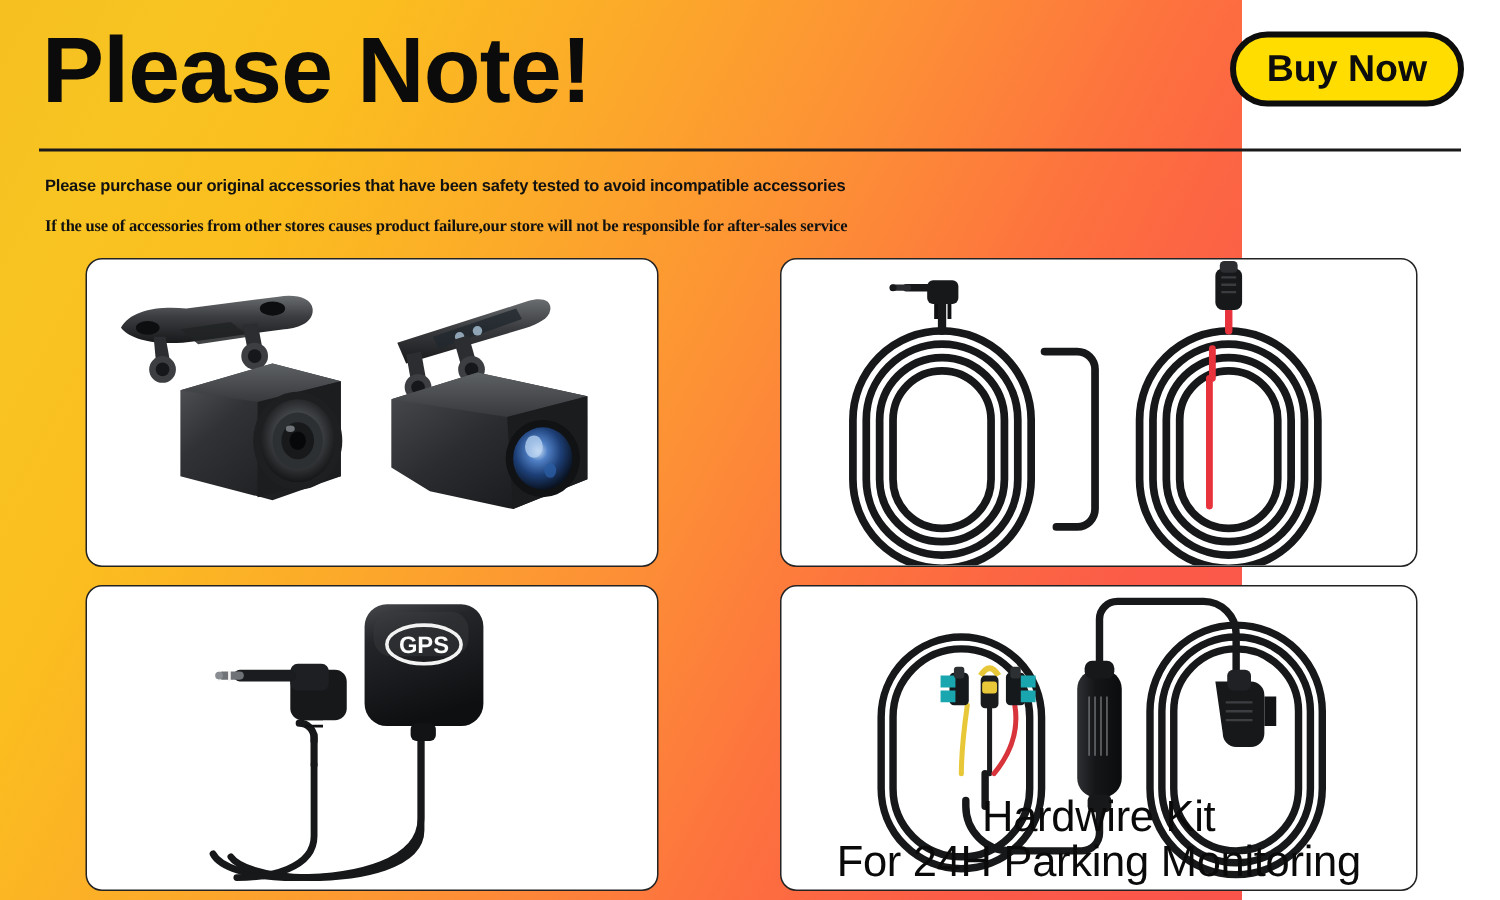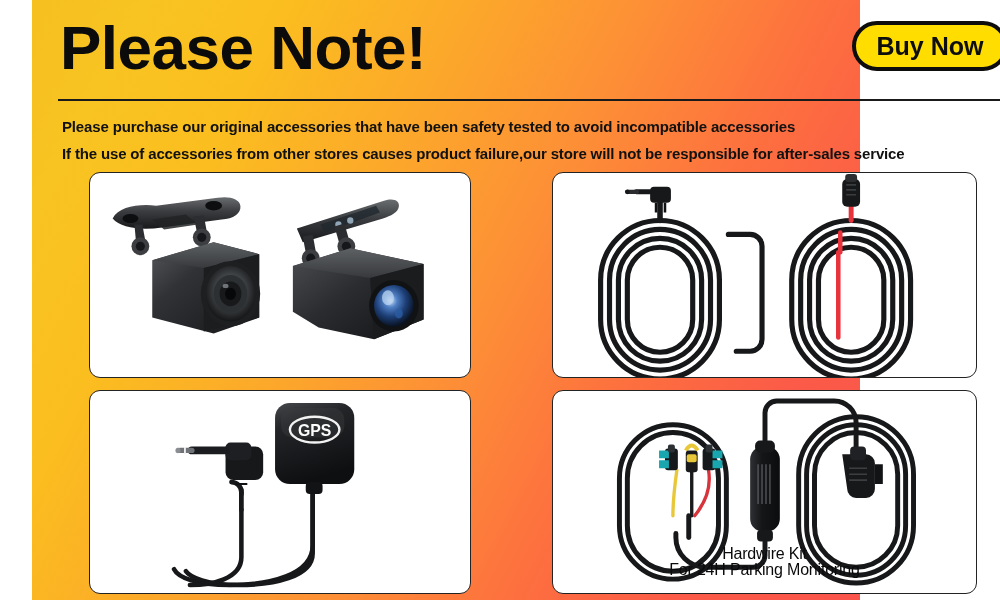--- a/index.html
+++ b/index.html
@@ -19,21 +19,20 @@
     box-sizing: border-box;
     background: linear-gradient(118deg,
         #f5c020 0%,
         #f8c422 10%,
         #fbbe1f 22%,
         #fca92a 38%,
         #fd8f36 54%,
         #fd6f3f 70%,
         #fb5b48 84%,
         #fa544b 100%);
-    margin-left: 32px;
   }
 
   
   .header-row {
     position: absolute;
     top: 0;
     left: 0;
     width: 1000px;
     height: 96px;
   }
@@ -74,29 +73,29 @@
     top: 99px;
     width: 948px;
     height: 0;
     border-top: 2px solid #1a1a1a;
   }
 
   
   .notice-line {
     position: absolute;
     left: 30px;
-    font-size: 15px;
+    font-size: 11px;
     font-weight: 700;
     color: #111;
     white-space: nowrap;
     letter-spacing: -0.15px;
     text-align: right;
   }
   #notice-line-1 { top: 118px; }
-  #notice-line-2 { top: 145px; }
+  #notice-line-2 { top: 145px; font-family: Liberation Serif, serif; }
 
   
   #product-grid {
     position: absolute;
     left: 57px;
     top: 172px;
     width: 888px;
     height: 422px;
   }
   .product-card {
@@ -121,21 +120,21 @@
     position: absolute;
     left: 0;
     width: 100%;
     text-align: center;
     color: #0a0a0a;
     font-weight: 400;
     line-height: 1.04;
     letter-spacing: -0.2px;
   }
   .label-1line { bottom: 6px; font-size: 33px; }
-  .label-2line { bottom: 14px; font-size: 16px; }
+  .label-2line { bottom: 3px; font-size: 29px; }
   .label-2line .lbl-a { display: block; }
   .label-2line .lbl-b { display: block; }
 </style>
 </head>
 <body>
 
 <div id="promo-banner">
 
   <div class="header-row">
     <div id="page-title">Please Note!</div>

